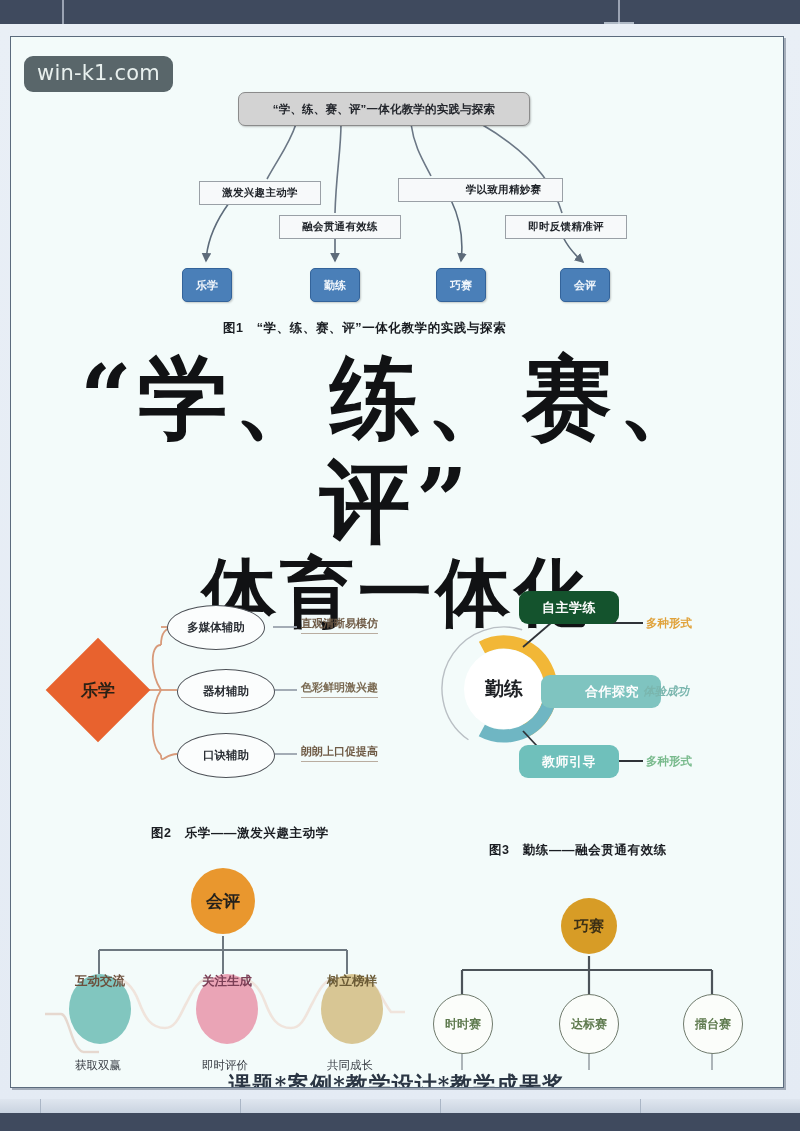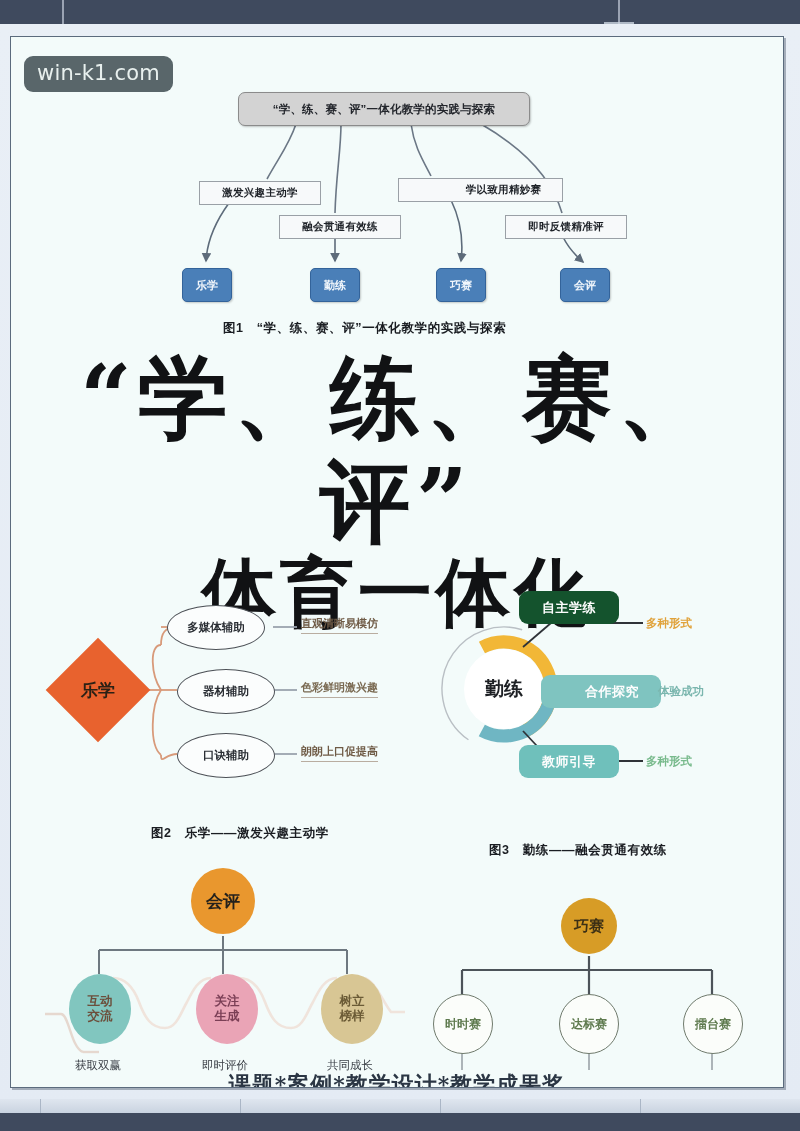--- a/index.html
+++ b/index.html
@@ -144,37 +144,37 @@
     font-size:13px;font-weight:bold;color:#fdfdfd;
     padding:0 10px;letter-spacing:.5px;
   }
   .pill.p1{left:108px;top:6px;width:80px;background:#14532d;}
   .pill.p2{left:130px;top:90px;width:78px;background:#7fc4c0;padding-left:32px;}
   .pill.p3{left:108px;top:160px;width:80px;background:#6fc0bb;}
   .f3-txt{
     position:absolute;font-size:11.5px;font-weight:bold;white-space:nowrap;
   }
   .f3-txt.x1{left:235px;top:31px;color:#e0a23a;}
-  .f3-txt.x2{left:247px;top:99px;color:#7ab6ae;}
+  .f3-txt.x2{left:232px;top:99px;color:#7ab6ae;font-style:italic;}
   .f3-txt.x3{left:235px;top:169px;color:#78ba8c;}
   .cap.c3{left:478px;top:805px;}
 
   
   .fig4{position:absolute;left:28px;top:825px;width:372px;height:218px;}
   .fig4 svg{position:absolute;left:0;top:0;}
   .hub-e{
     position:absolute;left:152px;top:6px;width:64px;height:66px;
     border-radius:50%;background:#e9972e;
     display:flex;align-items:center;justify-content:center;
     font-size:17px;font-weight:bold;color:#23211c;
     font-family:"DejaVu Serif","Liberation Serif",serif;
   }
   .leaf{
     position:absolute;width:62px;height:70px;border-radius:50%;
-    display:flex;flex-direction:column;align-items:center;justify-content:center;
+    display:flex;flex-direction:row;align-items:flex-start;justify-content:center;
     font-size:12.5px;font-weight:bold;line-height:15px;
   }
   .leaf.a{left:30px;top:112px;background:#81c6bf;color:#6c4f3c;}
   .leaf.b{left:157px;top:112px;background:#eaa4b6;color:#7b3f56;}
   .leaf.c{left:282px;top:112px;background:#d8c694;color:#6b5b36;}
   .sub{
     position:absolute;font-size:11.5px;font-weight:normal;color:#3a3f46;white-space:nowrap;
   }
   .sub.s1{left:36px;top:196px;}
   .sub.s2{left:163px;top:196px;}

